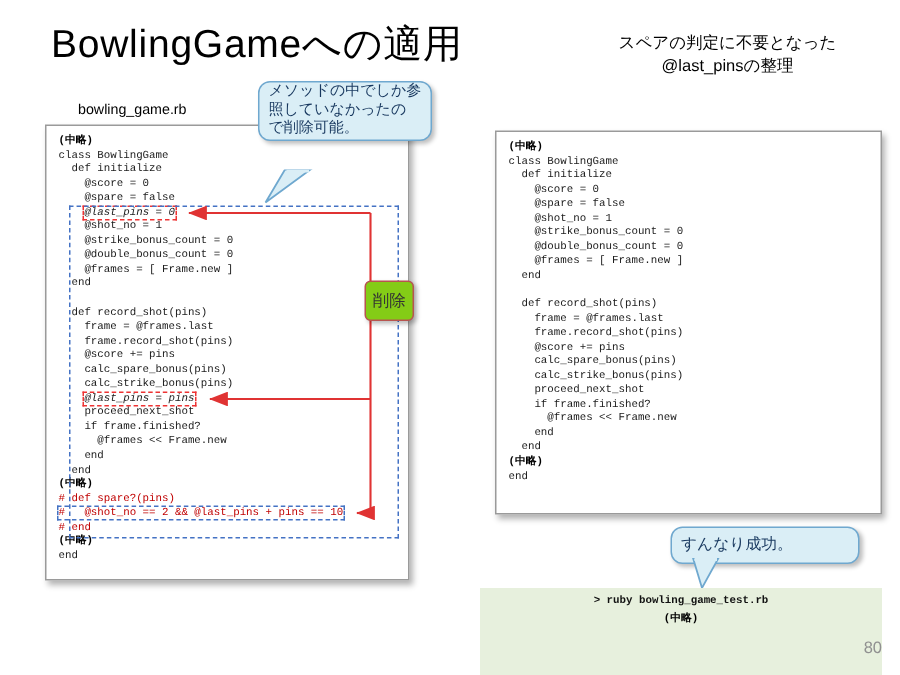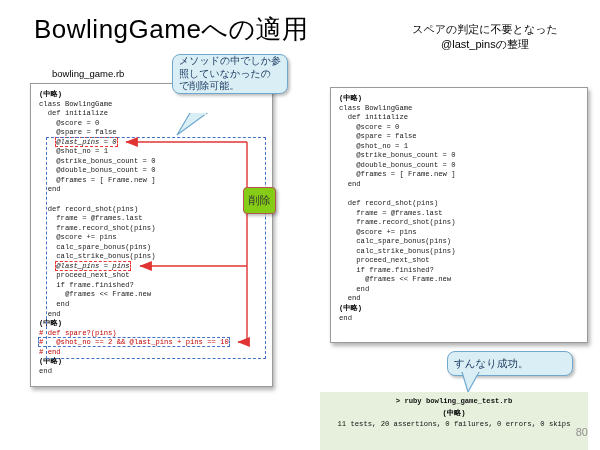--- a/index.html
+++ b/index.html
@@ -150,18 +150,17 @@
 
   <div class="callout success-callout">すんなり成功。</div>
   <svg class="tail tail2" width="26" height="22">
     <polygon points="4,0 21,0 10,20" fill="#daeef6" stroke="#6fa8cf" stroke-width="1.2"></polygon>
     <rect x="5" y="0" width="15" height="2" fill="#daeef6"></rect>
   </svg>
 
   <div class="terminal">
       <div class="code-line"><span class="bold">&gt; ruby bowling_game_test.rb</span></div>
       <div class="code-line"><span class="omit">(中略)</span></div>
-      <div class="code-line">11 tests, 20 assertions, 0 failures, 0 errors, 0 skips</div>
     </div>
 
   <div class="page-number">80</div>
 
 </div>
 
 </body></html>

